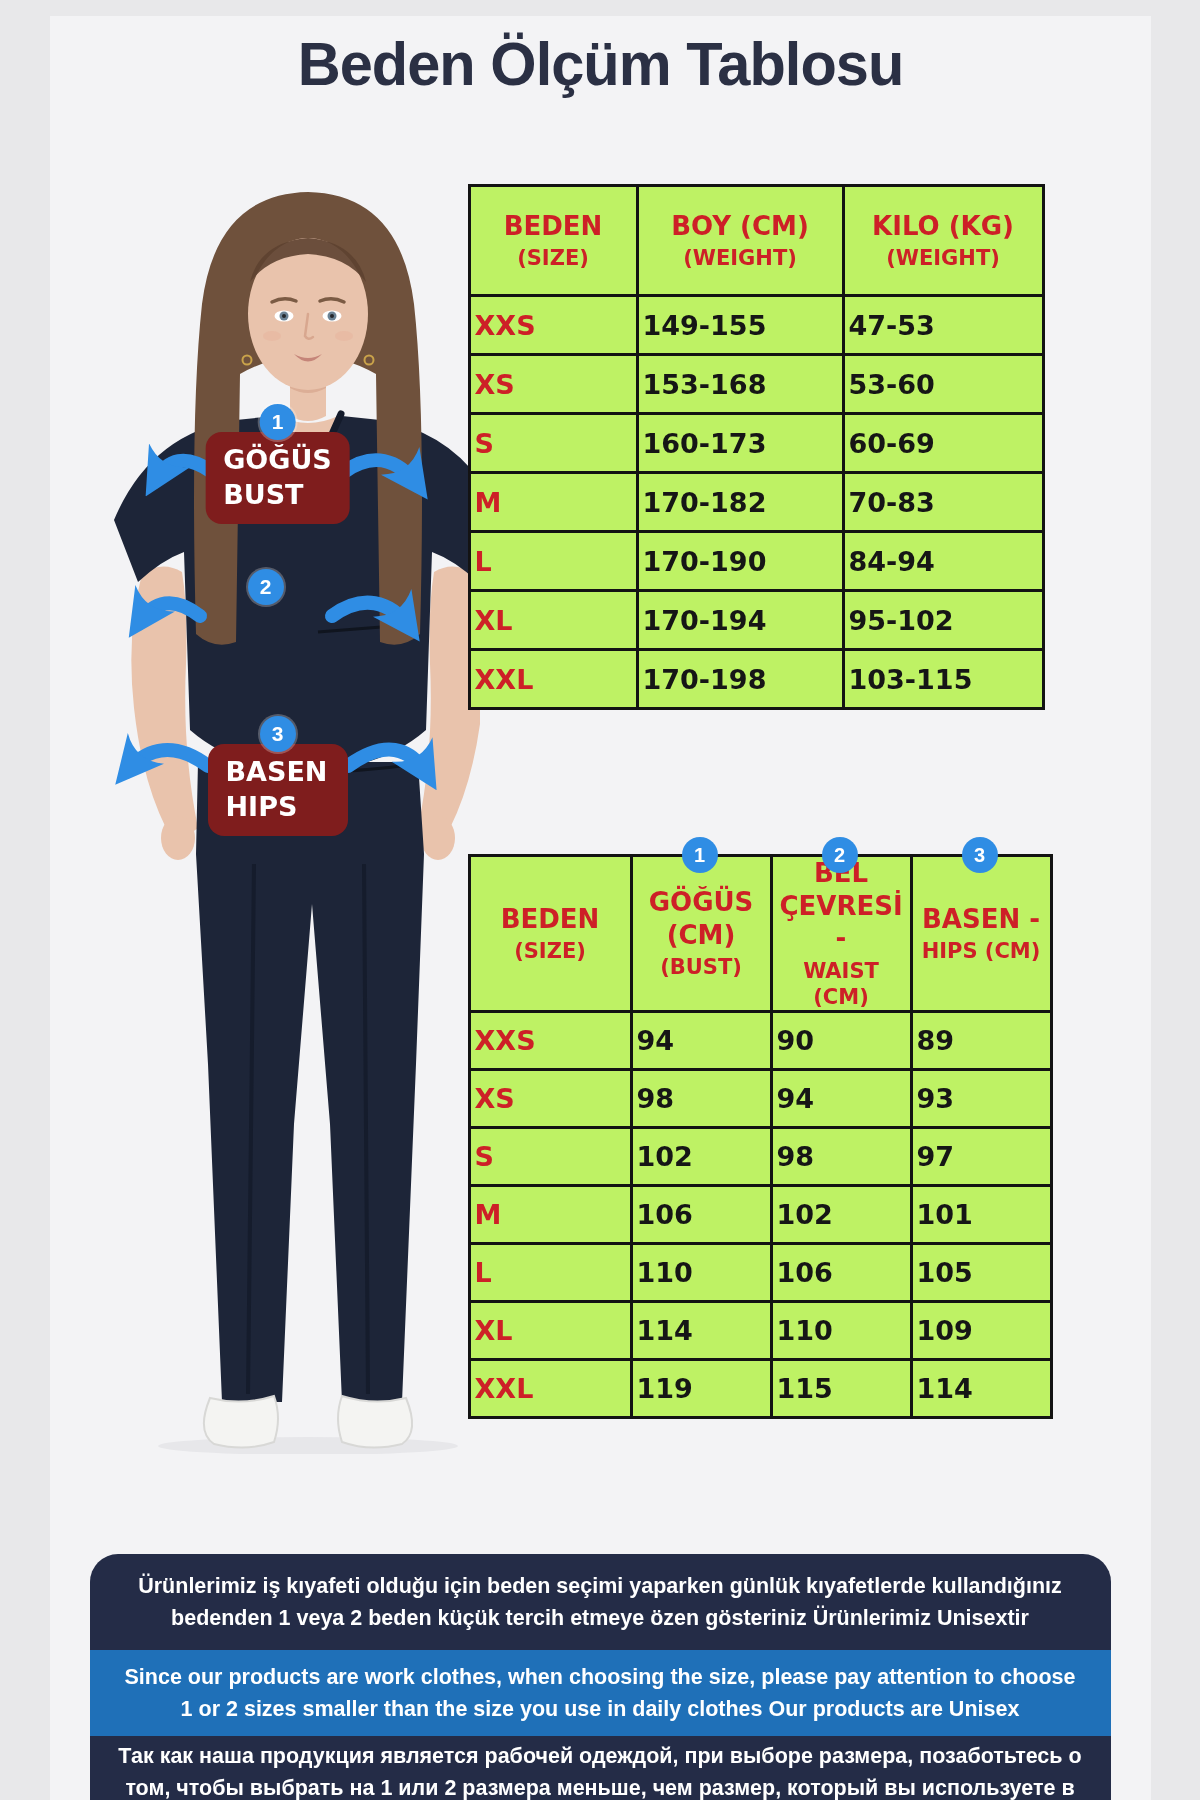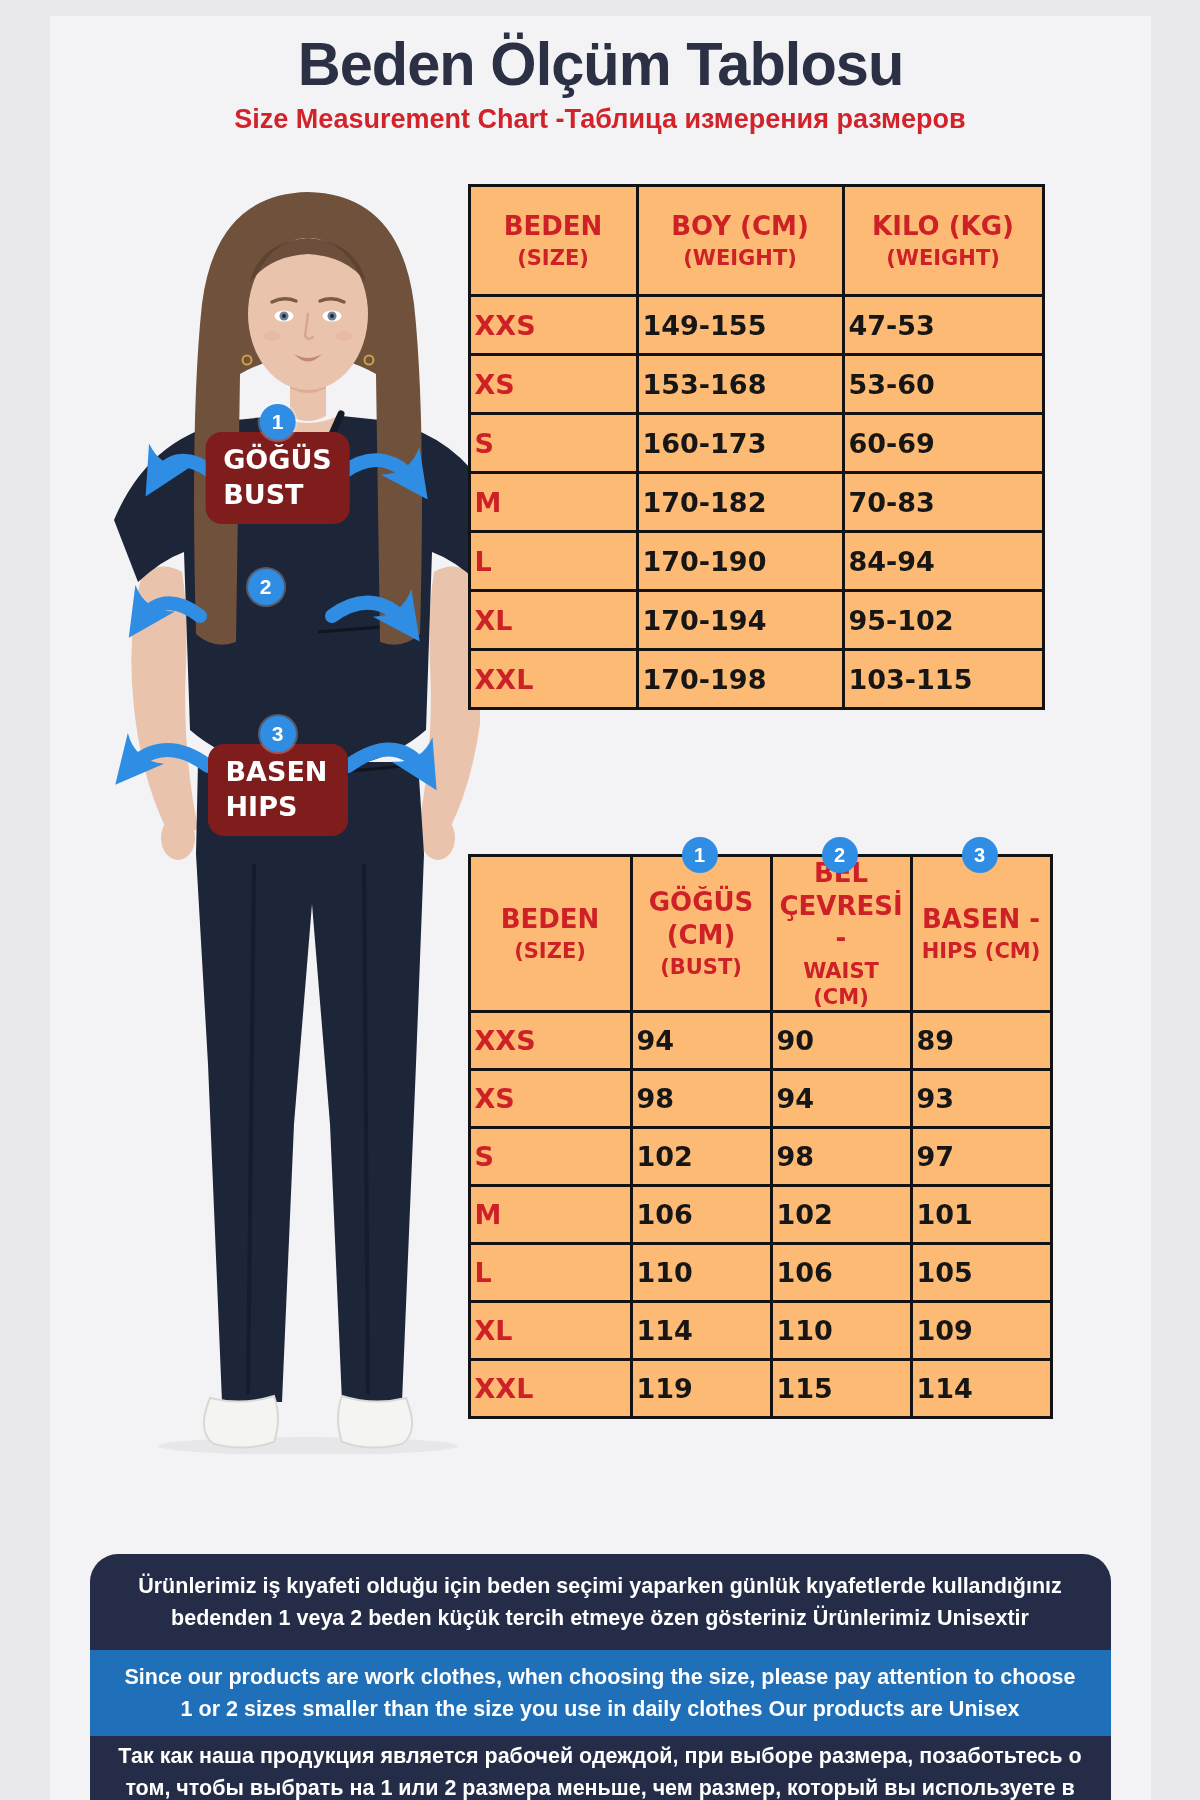--- a/index.html
+++ b/index.html
@@ -16,21 +16,21 @@
 
   .ann{position:absolute;display:flex;flex-direction:column;align-items:center;transform:translateX(-50%);z-index:4;}
   .ann-circle{width:36px;height:36px;border-radius:50%;background:#2f8de4;color:#fff;
     font-size:21px;font-weight:700;line-height:36px;text-align:center;margin-bottom:-8px;position:relative;z-index:2;
     box-shadow:0 0 0 2px rgba(255,255,255,.25);}
   .ann-box{background:#7f1d1d;color:#fff;border-radius:16px;padding:10px 18px 12px;text-align:left;
     font-size:27px;font-weight:700;line-height:1.3;min-width:104px;font-family:"DejaVu Sans",sans-serif;}
 
   
   table.meas{border-collapse:collapse;table-layout:fixed;font-family:"DejaVu Sans",sans-serif;}
-  table.meas th,table.meas td{border:3px solid #131313;background:#fdba74;vertical-align:middle;padding:0 4px;}
+  table.meas th,table.meas td{border:3px solid #131313;background:#bef264;vertical-align:middle;padding:0 4px;}
   table.meas th .main{font-size:26px;font-weight:800;color:#cd2027;line-height:1.25;}
   table.meas th .sub{font-size:21px;font-weight:800;color:#cd2027;line-height:1.25;margin-top:3px;}
   table.meas td.size{color:#cd2027;font-weight:800;font-size:27px;}
   table.meas td.val{color:#161616;font-weight:800;font-size:27px;}
 
   .t1-wrap{position:absolute;left:418px;top:168px;}
   .t1 col.c0{width:168px;} .t1 col.c1{width:206px;} .t1 col.c2{width:200px;}
   .t1 tr.head{height:110px;} .t1 tbody tr{height:59px;}
 
   .t2-wrap{position:absolute;left:418px;top:838px;}
@@ -56,21 +56,20 @@
   .stripe.en{background:#1f70b8;height:78px;flex:none;}
   .stripe.ru{background:#242c47;flex:1;}
 </style>
 </head>
 <body>
 
 <div class="page">
 
   <div class="hdr">
     <div class="hdr-title">Beden Ölçüm Tablosu</div>
-    <div class="hdr-sub">Size Measurement Chart -Таблица измерения размеров</div>
   </div>
 
   <svg class="figure-svg" viewBox="0 0 430 1290">
 
     <ellipse cx="258" cy="1282" rx="150" ry="9" fill="#e7e7ea"></ellipse>
 
     <path d="M92 410 Q76 470 84 544 Q92 616 116 664 Q134 676 148 664 Q132 586 136 500 Q138 444 132 408 Q112 396 92 410 Z" fill="#e9c3ac"></path>
     <path d="M424 410 Q440 470 432 544 Q424 616 400 664 Q382 676 368 664 Q384 586 380 500 Q378 444 384 408 Q404 396 424 410 Z" fill="#e9c3ac"></path>
     <ellipse cx="128" cy="674" rx="17" ry="22" fill="#e9c3ac"></ellipse>
     <ellipse cx="388" cy="674" rx="17" ry="22" fill="#e9c3ac"></ellipse>

